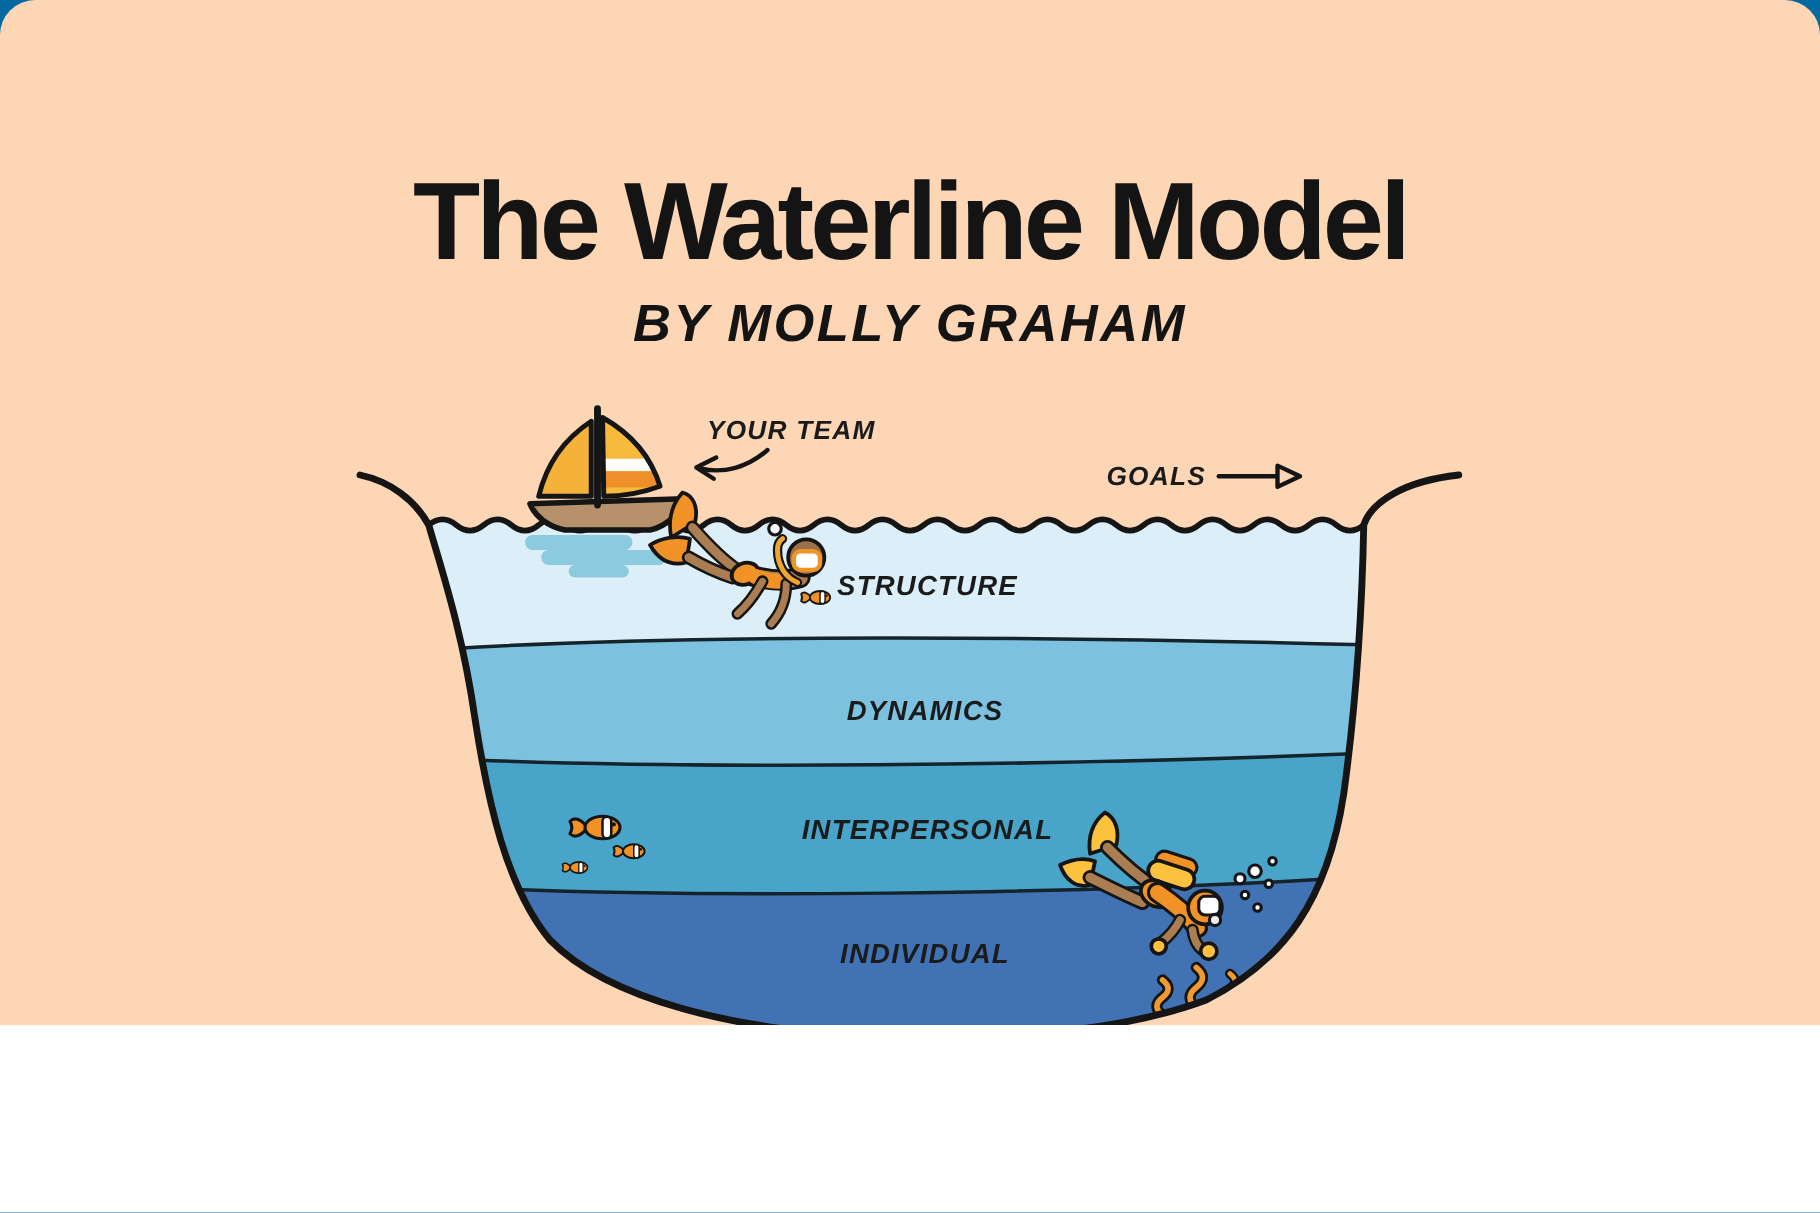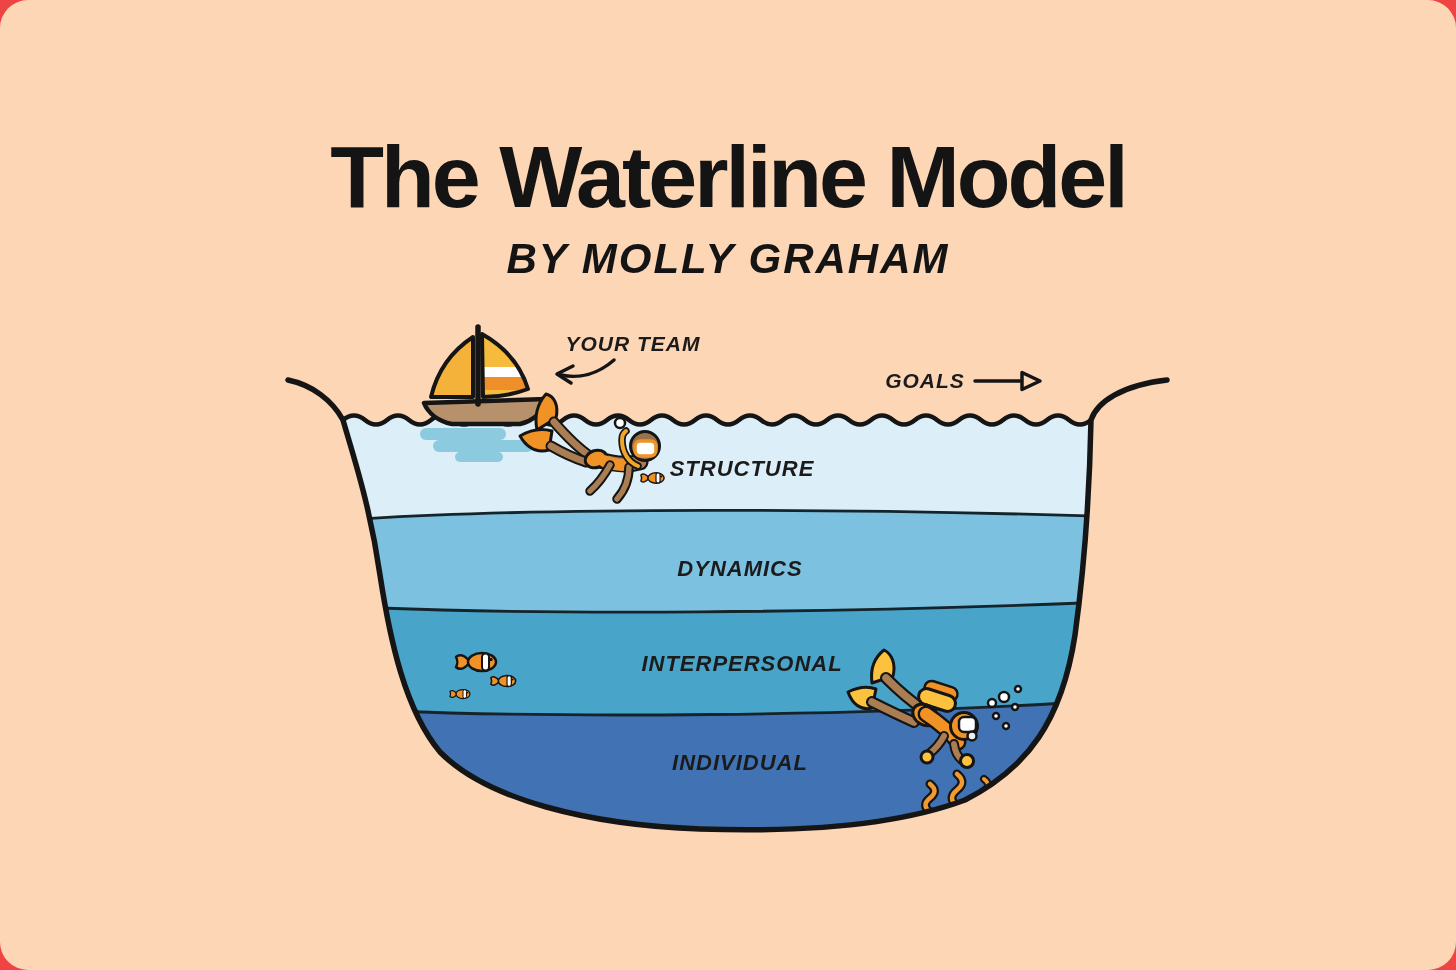--- a/index.html
+++ b/index.html
@@ -1,16 +1,16 @@
 <!DOCTYPE html>
 <html><head>
 <meta charset="utf-8">
 <style>
   html,body{margin:0;padding:0;background:#ffffff;}
-  .page{position:relative;width:1456px;height:970px;background:#ef4444;overflow:hidden;
+  .page{position:relative;width:1456px;height:820px;background:#0369a1;overflow:hidden;
         font-family:"Liberation Sans",sans-serif;}
   svg{position:absolute;left:0;top:0;}
   .title-text{font-family:"Liberation Sans",sans-serif;font-weight:700;font-size:88px;
               letter-spacing:-3px;fill:#141414;}
   .subtitle-text{font-family:"Liberation Sans",sans-serif;font-weight:700;font-style:italic;
               font-size:42px;letter-spacing:2px;fill:#141414;}
   .hand{font-family:"Liberation Sans",sans-serif;font-weight:700;font-style:italic;
         font-size:22px;letter-spacing:1px;fill:#1b1b1b;}
   .hand-sm{font-size:21px;}
 </style>

